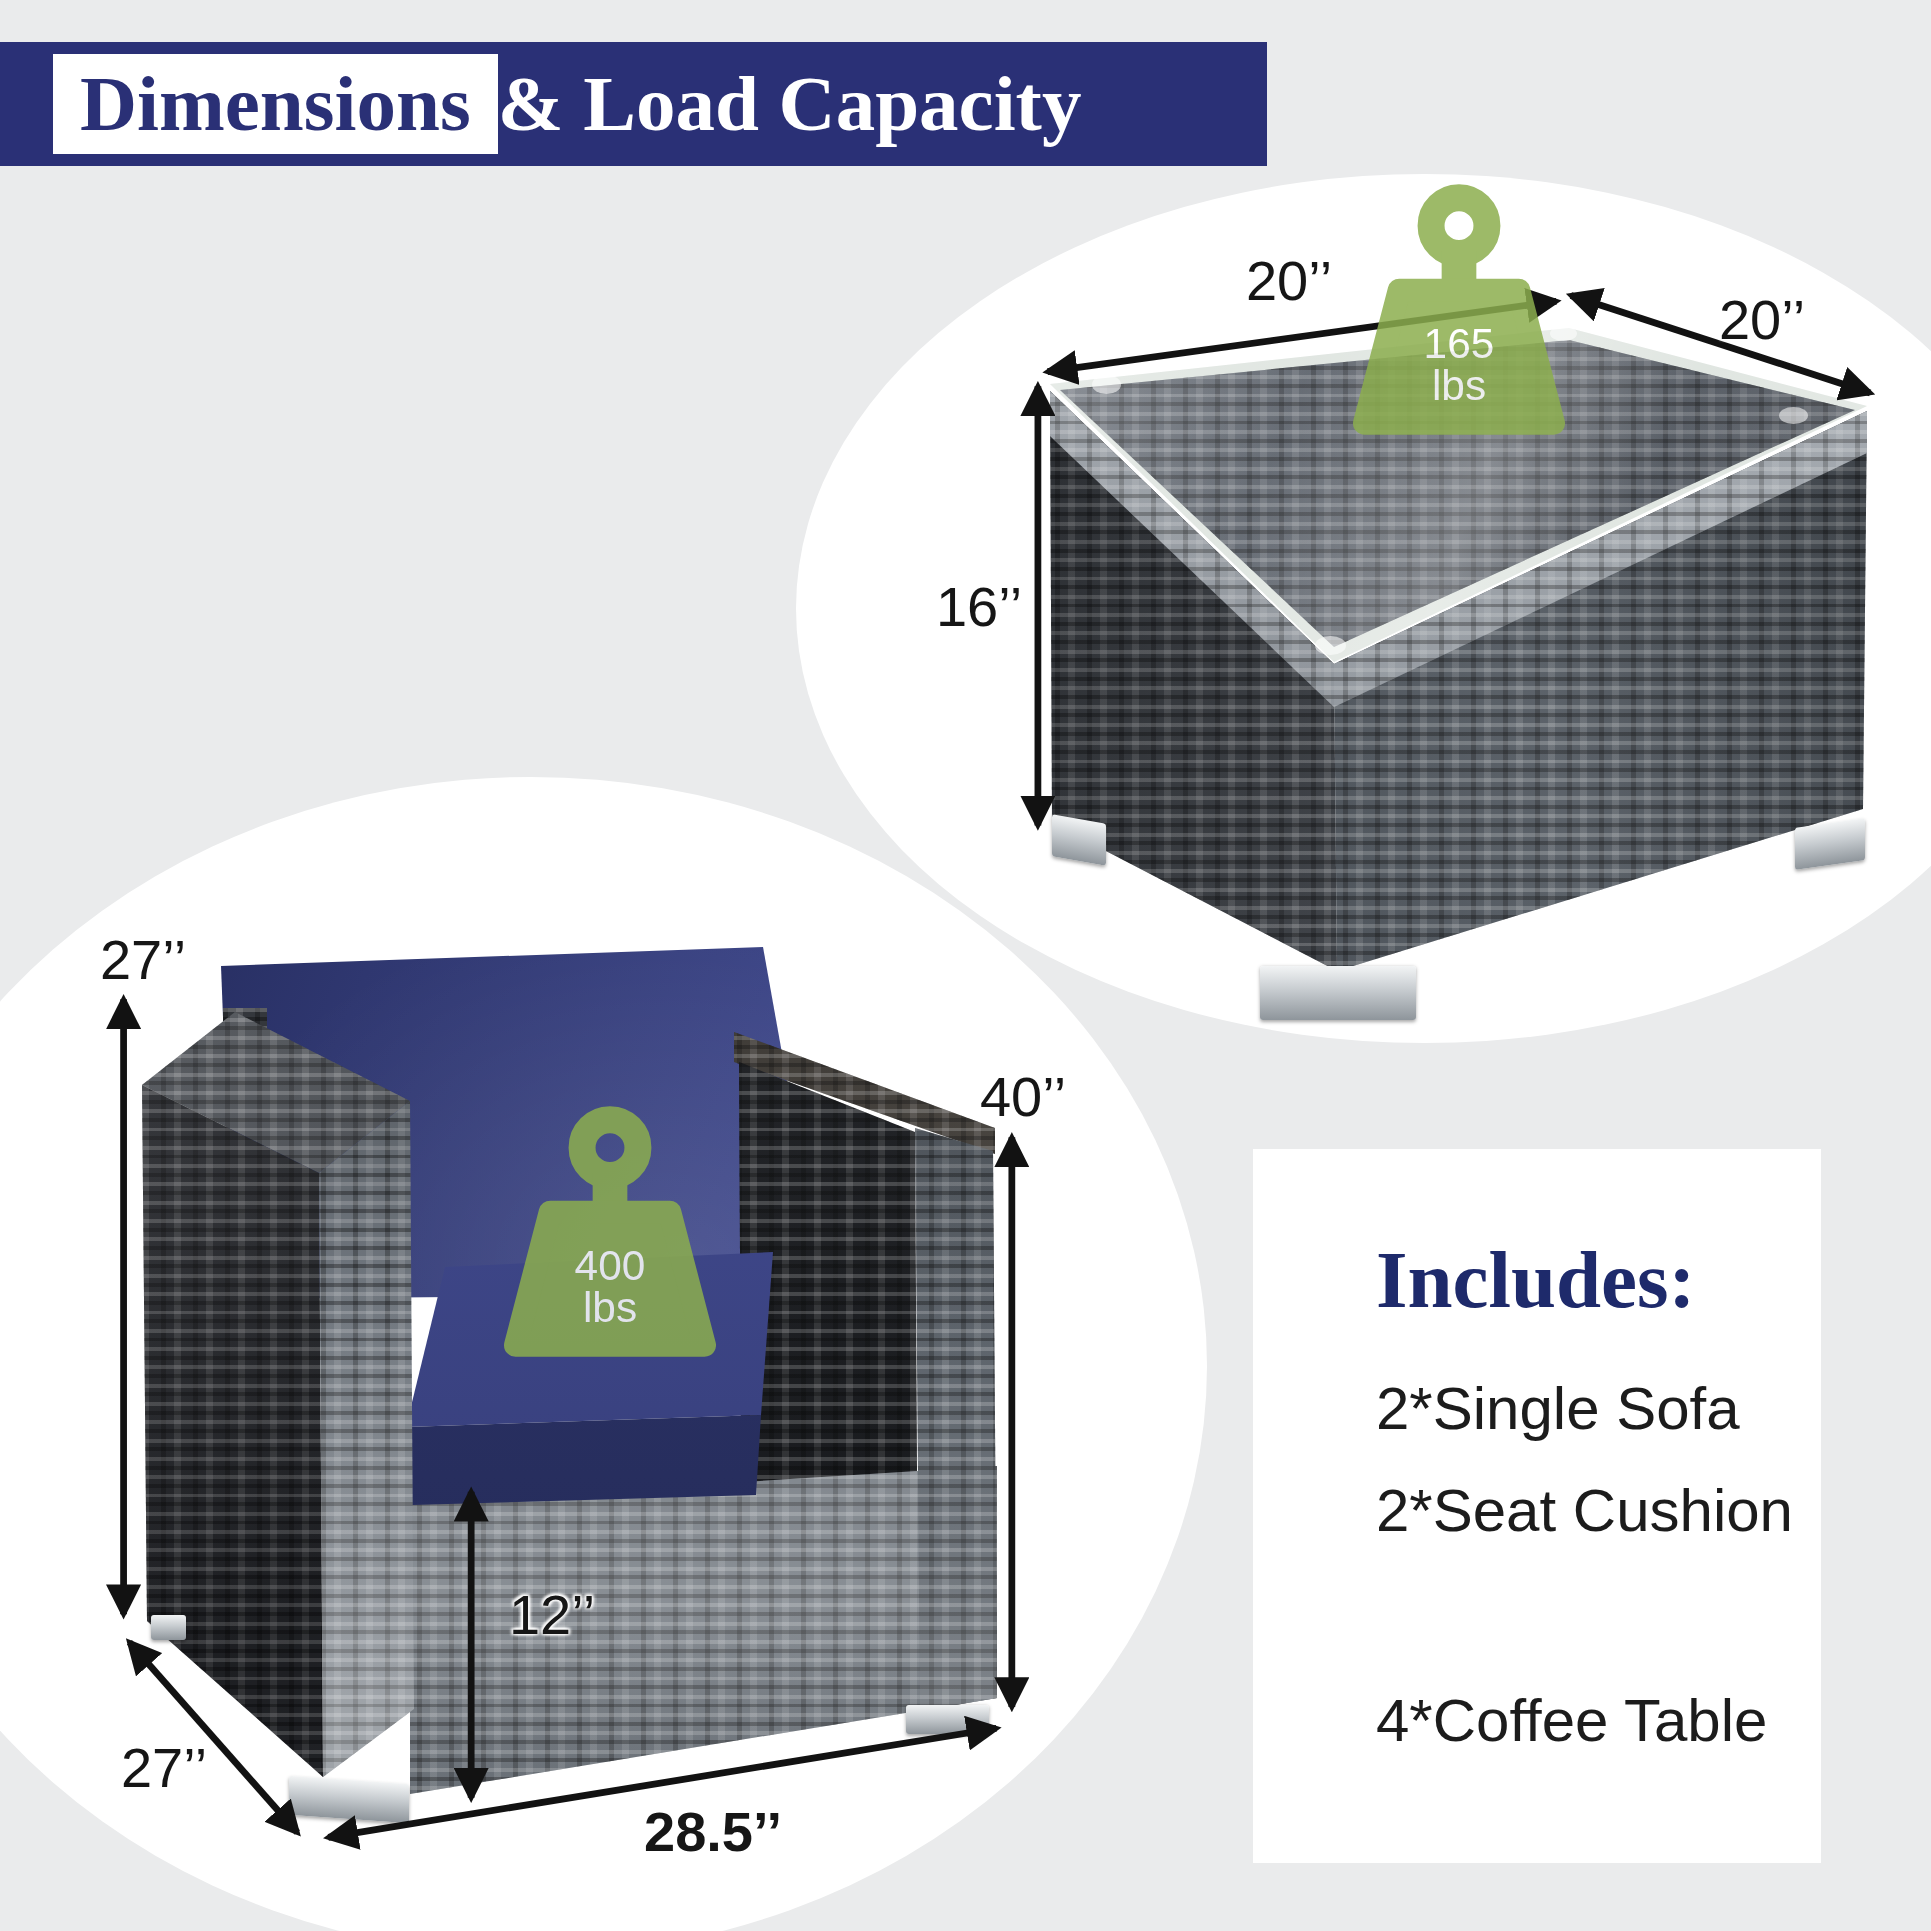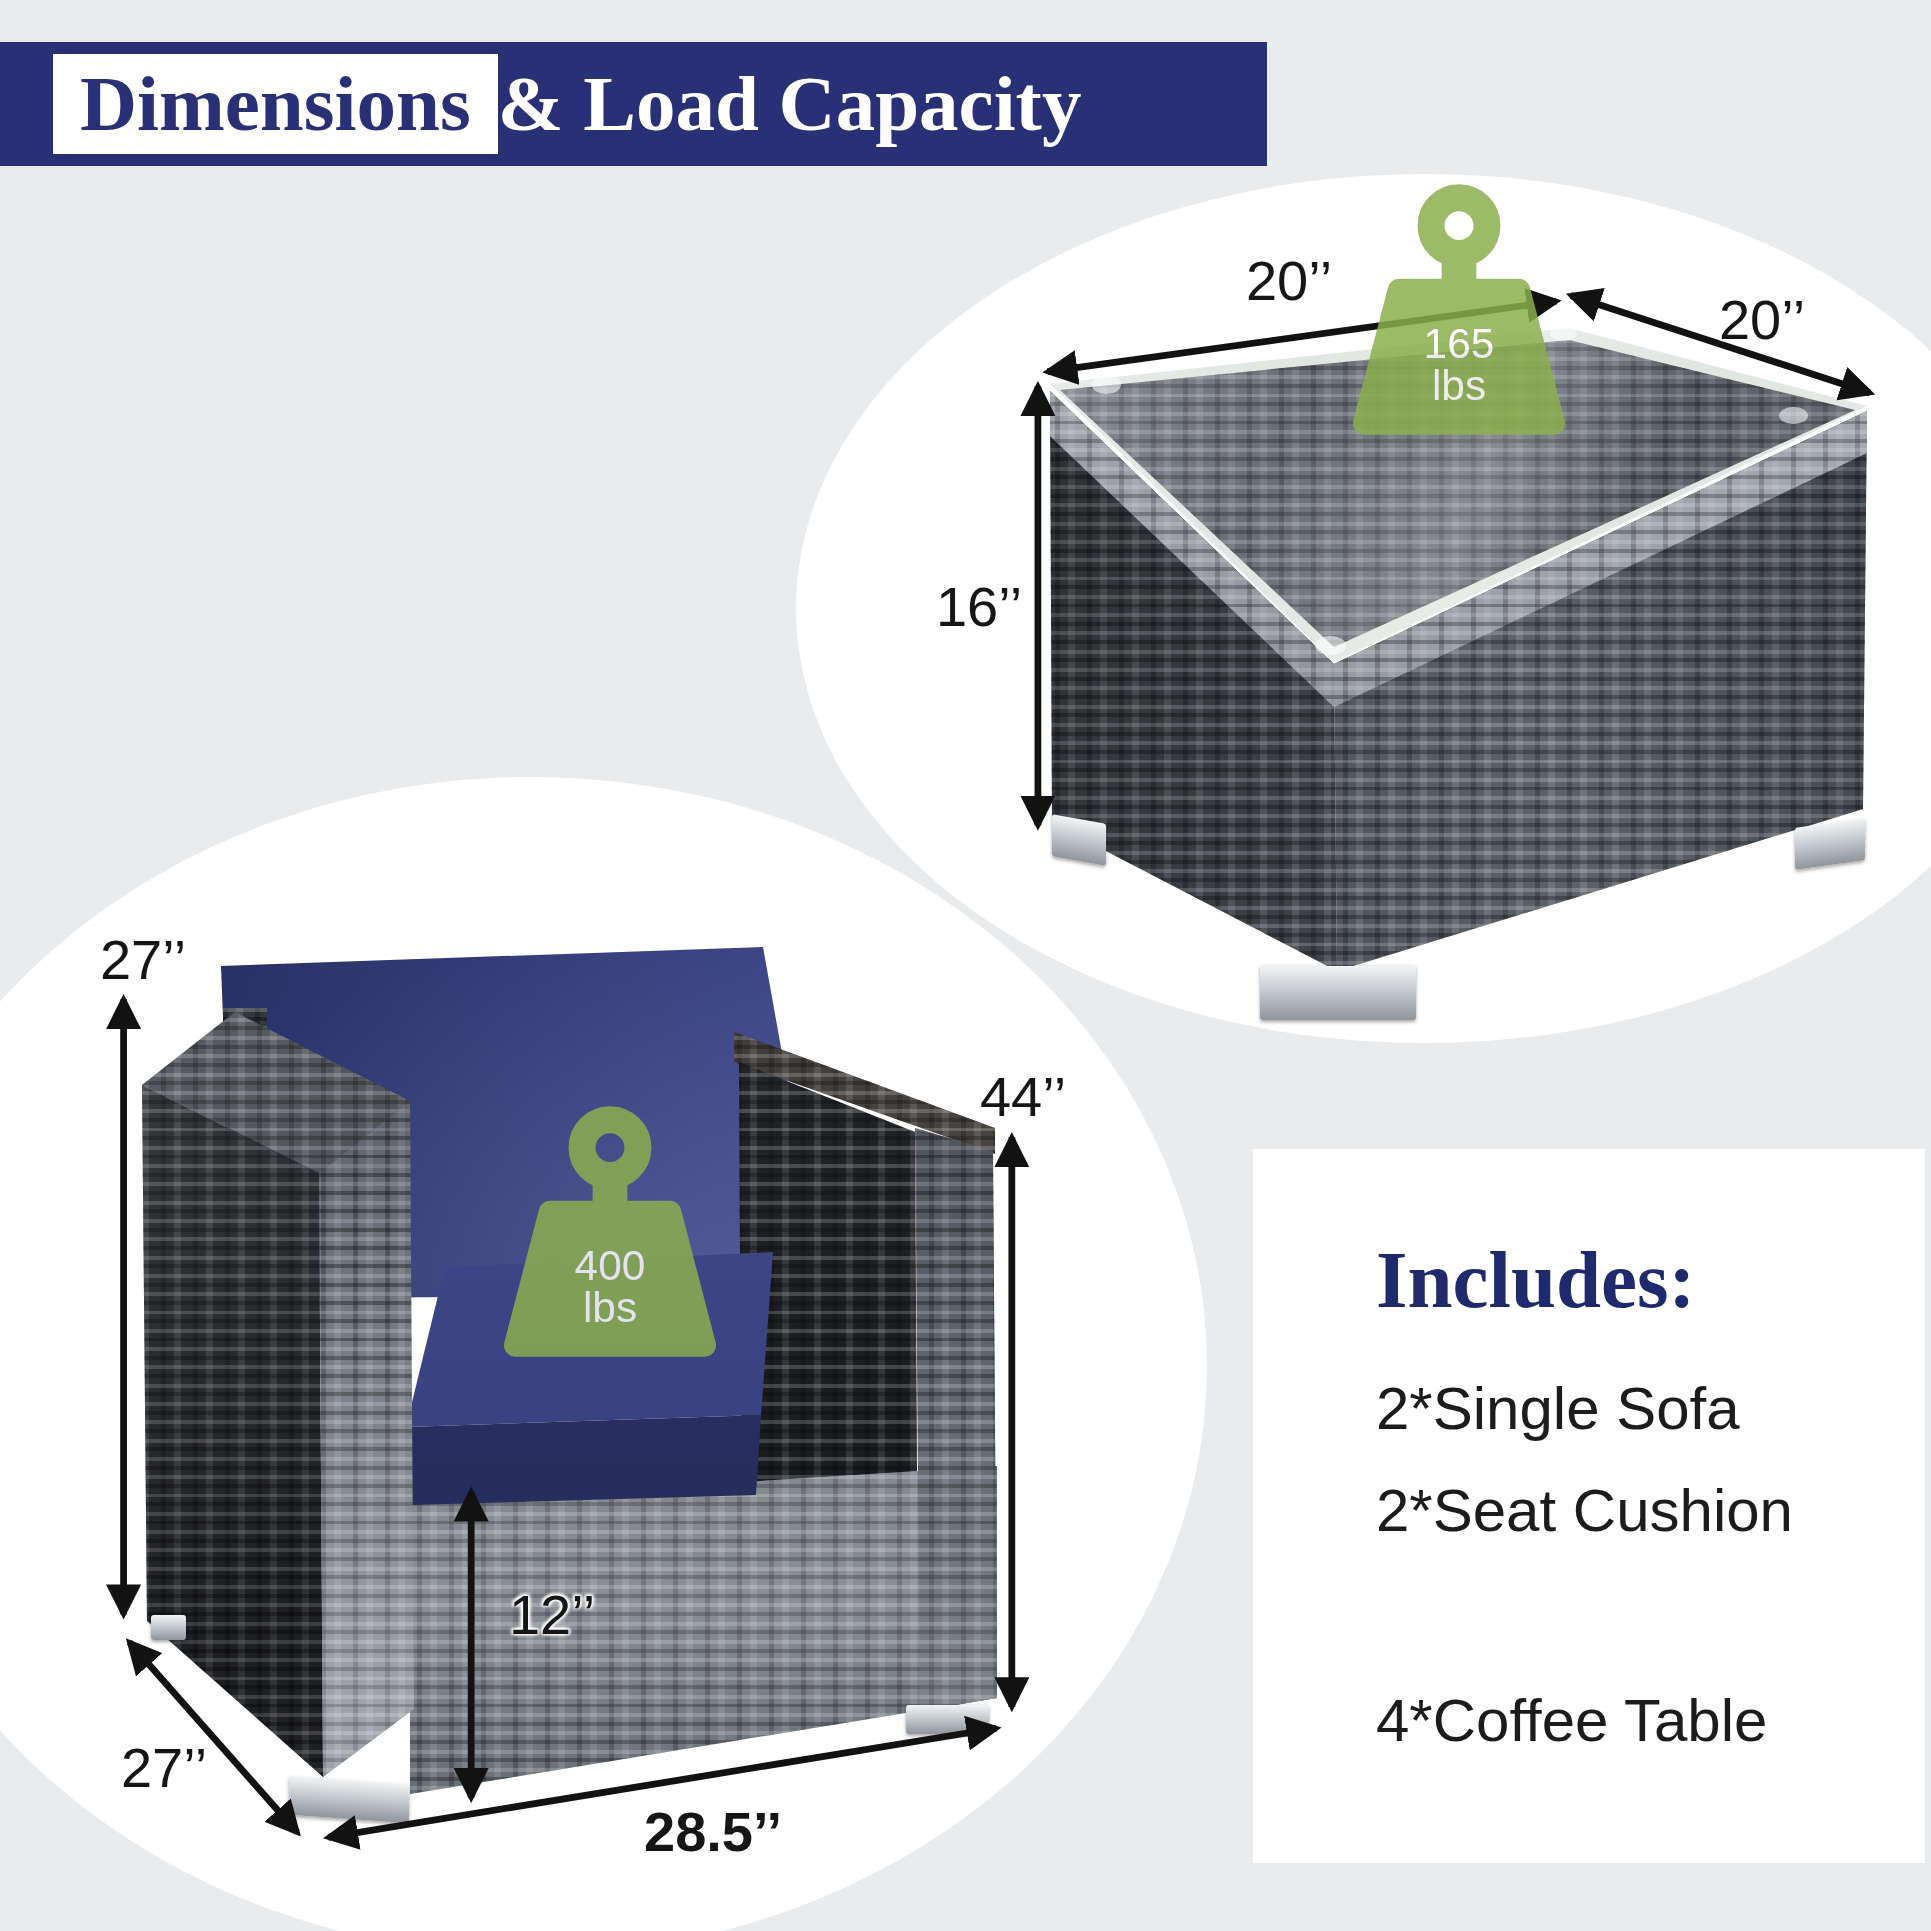--- a/index.html
+++ b/index.html
@@ -4,21 +4,21 @@
 <style>
   html,body{margin:0;padding:0;background:#eaebec;}
   #stage{
     position:relative;width:1931px;height:1931px;overflow:hidden;
     background:#eaebec;font-family:"Liberation Sans",sans-serif;
   }
   
   .ellipse{position:absolute;background:#ffffff;border-radius:50%;}
   .table-ellipse{left:796px;top:174px;width:1257px;height:869px;}
   .chair-ellipse{left:-145px;top:777px;width:1352px;height:1178px;}
-  .includes-panel{position:absolute;left:1253px;top:1149px;width:672px;height:714px;background:#ffffff;}
+  .includes-panel{position:absolute;left:1253px;top:1149px;width:568px;height:714px;background:#ffffff;}
   
   .banner{
     position:absolute;left:0;top:42px;width:1267px;height:124px;
     background:#2a3076;display:flex;align-items:center;padding-left:53px;box-sizing:border-box;
     font-family:"Liberation Serif",serif;font-weight:bold;
   }
   .banner-box{
     background:#ffffff;height:100px;display:flex;align-items:center;
     padding:0 27px;color:#2a3076;font-size:79px;
   }
@@ -182,16 +182,16 @@
     <text x="110" y="226">lbs</text>
   </svg>
 
   <div class="dim" style="left:1289px;top:280px;">20’’</div>
   <div class="dim" style="left:1762px;top:319px;">20’’</div>
   <div class="dim" style="left:979px;top:606px;">16’’</div>
   <div class="dim" style="left:143px;top:959px;">27’’</div>
   <div class="dim" style="left:164px;top:1767px;">27’’</div>
   <div class="dim" style="left:713px;top:1831px;font-weight:bold;">28.5’’</div>
   <div class="dim" style="left:544px;top:1614px;margin-left:8px;">12’’</div>
-  <div class="dim" style="left:1023px;top:1096px;">44’’</div>
+  <div class="dim" style="left:1023px;top:1096px;">40’’</div>
 
 </div>
 
 
 </body></html>

